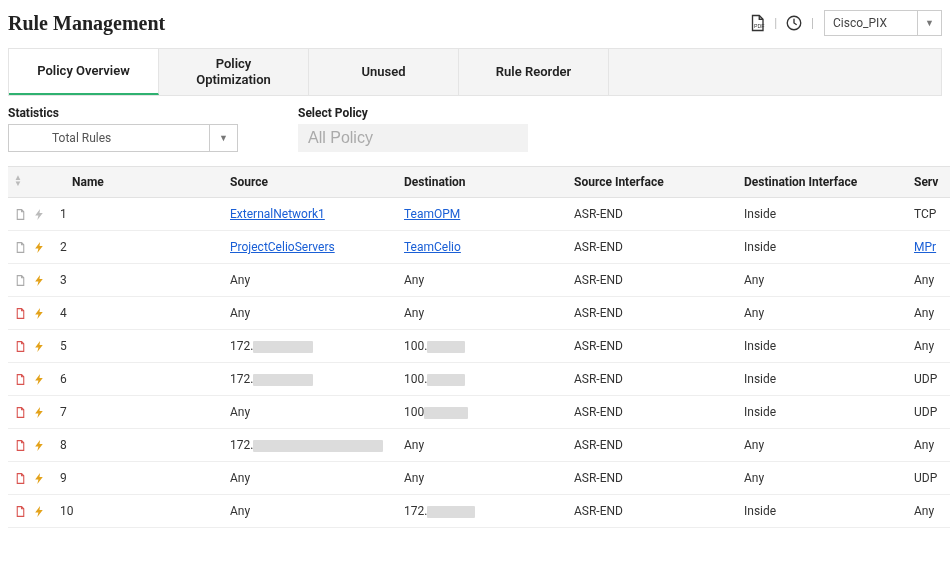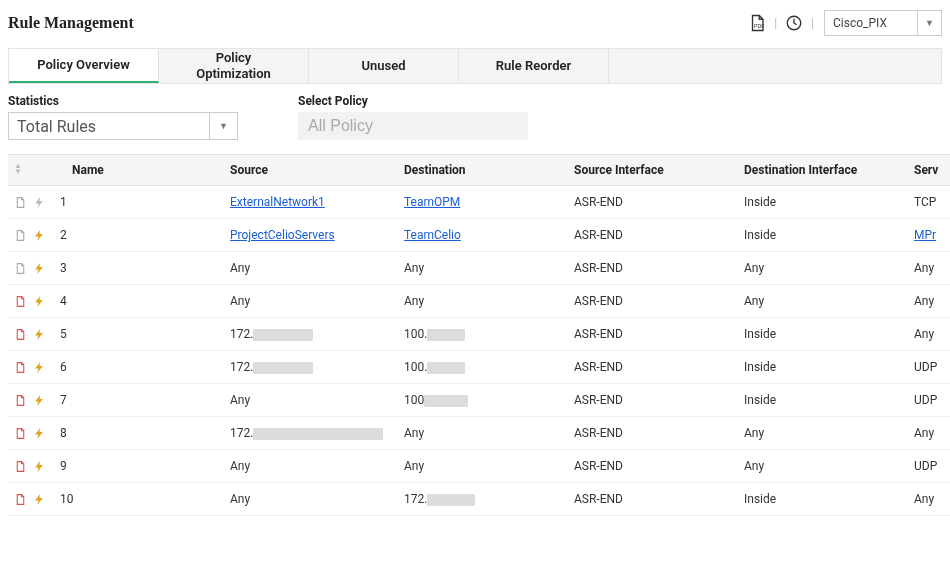--- a/index.html
+++ b/index.html
@@ -10,21 +10,21 @@
     background: #fff;
     width: 950px;
   }
   .header-row {
     display: flex;
     align-items: center;
     padding: 10px 8px 6px 8px;
   }
   .page-title {
     font-family: Georgia, "Times New Roman", serif;
-    font-size: 16px;
+    font-size: 20px;
     font-weight: 600;
     flex: 1;
   }
   .header-actions {
     display: flex;
     align-items: center;
     gap: 6px;
     margin-right: 8px;
   }
   .header-icon {
@@ -57,21 +57,21 @@
     width: 24px;
     border-left: 1px solid #ccc;
     display: flex; align-items:center; justify-content:center;
     color: #777;
     font-size: 9px;
   }
   .tabs-bar {
     background: #f4f4f4;
     border: 1px solid #e4e4e4;
     display: flex;
-    height: 36px;
+    height: 48px;
     margin: 6px 8px 0 8px;
   }
   .tab {
     width: 150px;
     display: flex;
     align-items: center;
     justify-content: center;
     text-align: center;
     font-size: 13px;
     font-weight: 600;
@@ -103,21 +103,22 @@
     align-items: stretch;
     height: 28px;
     width: 230px;
   }
   .stat-select .val {
     flex: 1;
     display: flex;
     align-items: center;
     padding: 0 8px;
     color: #555;
-    font-size: 16px;
+    font-size: 12px;
+    margin-left: 35px;
   }
   .stat-select .caret {
     width: 28px;
     border-left: 1px solid #ccc;
     display:flex;align-items:center;justify-content:center;
     color:#777; font-size:9px;
   }
   .policy-input {
     background: #f2f2f2;
     border: none;

